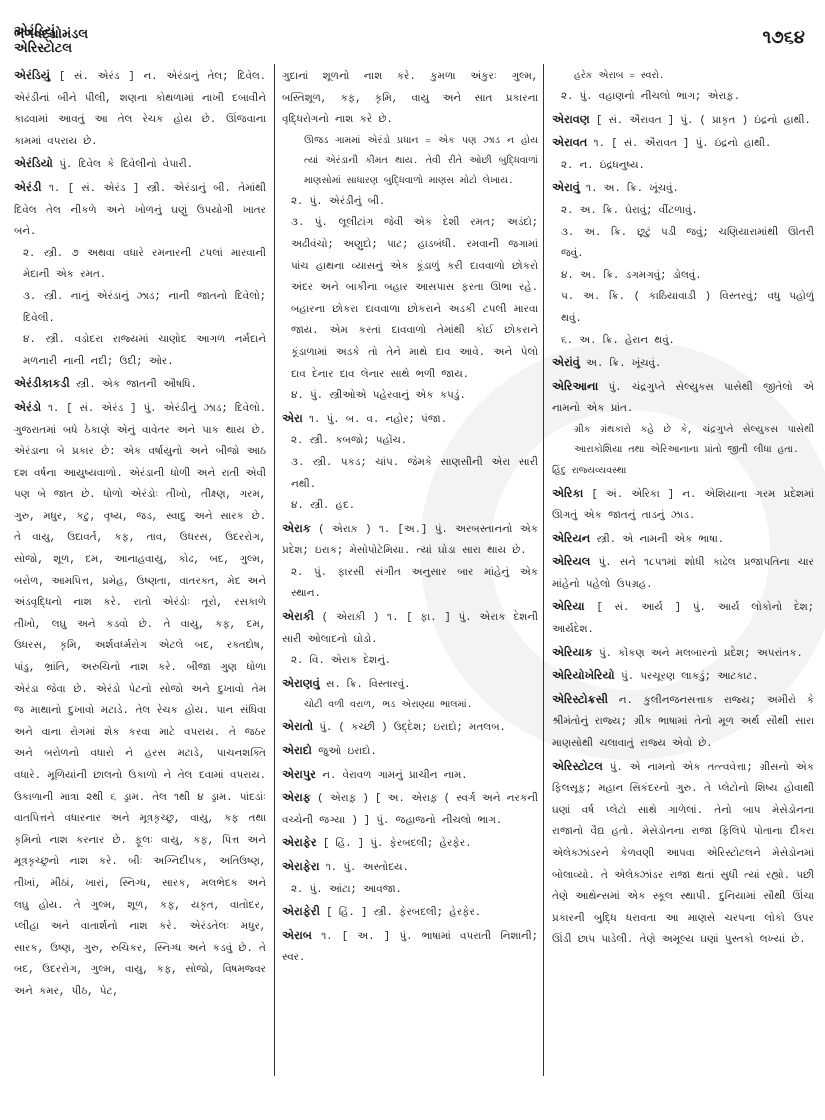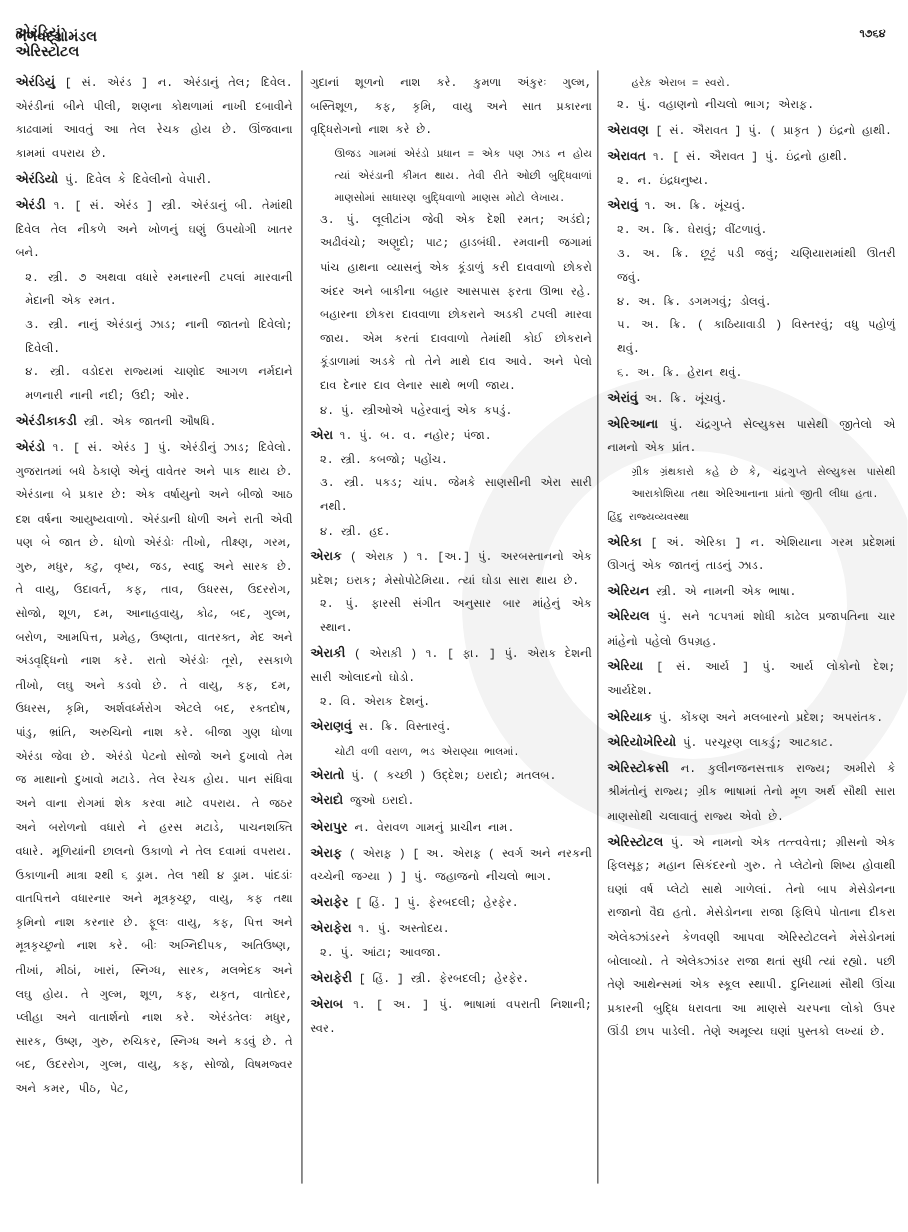--- a/index.html
+++ b/index.html
@@ -9,21 +9,21 @@
     position: relative; overflow: hidden;
   }
   .watermark {
     position: absolute; left: 420px; top: 340px; width: 420px; height: 420px;
     border-radius: 50%; border: 70px solid #f3f3f3; box-sizing: border-box;
     pointer-events: none; z-index: 0;
   }
   .header { position: absolute; top: 22px; left: 14px; right: 20px; height: 40px; z-index: 1; }
   .guide { position: absolute; left: 0; top: 0; font-weight: bold; font-size: 13px; line-height: 17px; }
   .title { position: absolute; left: 0; right: 0; top: 4px; font-weight: bold; font-size: 13px; }
-  .pageno { position: absolute; right: 0; top: 4px; font-weight: bold; font-size: 10px; }
+  .pageno { position: absolute; right: 0; top: 4px; font-weight: bold; font-size: 18px; }
   .cols { position: absolute; top: 66px; left: 14px; width: 800px; height: 1012px; z-index: 1; }
   .col {
     position: absolute; top: 0; height: 100%; font-size: 10.4px; line-height: 21.6px;
     text-align: justify; overflow: hidden; font-family: Liberation Mono, monospace;
   }
   .col1 { left: 0; width: 252px; }
   .col2 { left: 268px; width: 256px; }
   .col3 { left: 538px; width: 262px; }
   .divider { position: absolute; top: -2px; width: 1px; background: #333; height: 1012px; }
   .div1 { left: 260px; }
@@ -68,20 +68,21 @@
       </div>
       <div class="entry">
         <div class="first"><span class="hw">એરંડો</span> <span>૧. [ સં. એરંડ ] પું. એરંડીનું ઝાડ; દિવેલો. ગુજરાતમાં બધે ઠેકાણે એનું વાવેતર અને પાક થાય છે. એરંડાના બે પ્રકાર છે: એક વર્ષાયુનો અને બીજો આઠ દશ વર્ષના આયુષ્યવાળો. એરંડાની ધોળી અને રાતી એવી પણ બે જાત છે. ધોળો એરંડોઃ તીખો, તીક્ષ્ણ, ગરમ, ગુરુ, મધુર, કટુ, વૃષ્ય, જડ, સ્વાદુ અને સારક છે. તે વાયુ, ઉદાવર્ત, કફ, તાવ, ઉધરસ, ઉદરરોગ, સોજો, શૂળ, દમ, આનાહવાયુ, કોઢ, બદ, ગુલ્મ, બરોળ, આમપિત્ત, પ્રમેહ, ઉષ્ણતા, વાતરક્ત, મેદ અને અંડવૃદ્ધિનો નાશ કરે. રાતો એરંડોઃ તૂરો, રસકાળે તીખો, લઘુ અને કડવો છે. તે વાયુ, કફ, દમ, ઉધરસ, કૃમિ, અર્શવર્ધ્મરોગ એટલે બદ, રક્તદોષ, પાંડુ, ભ્રાંતિ, અરુચિનો નાશ કરે. બીજા ગુણ ધોળા એરંડા જેવા છે. એરંડો પેટનો સોજો અને દુખાવો તેમ જ માથાનો દુખાવો મટાડે. તેલ રેચક હોય. પાન સંધિવા અને વાના રોગમાં શેક કરવા માટે વપરાય. તે જઠર અને બરોળનો વધારો ને હરસ મટાડે, પાચનશક્તિ વધારે. મૂળિયાંની છાલનો ઉકાળો ને તેલ દવામાં વપરાય. ઉકાળાની માત્રા ૨થી ૬ ડ્રામ. તેલ ૧થી ૪ ડ્રામ. પાંદડાંઃ વાતપિત્તને વધારનાર અને મૂત્રકૃચ્છ્ર, વાયુ, કફ તથા કૃમિનો નાશ કરનાર છે. ફૂલઃ વાયુ, કફ, પિત્ત અને મૂત્રકૃચ્છ્રનો નાશ કરે. બીઃ અગ્નિદીપક, અતિઉષ્ણ, તીખાં, મીઠાં, ખારાં, સ્નિગ્ધ, સારક, મલભેદક અને લઘુ હોય. તે ગુલ્મ, શૂળ, કફ, યકૃત, વાતોદર, પ્લીહા અને વાતાર્શનો નાશ કરે. એરંડતેલઃ મધુર, સારક, ઉષ્ણ, ગુરુ, રુચિકર, સ્નિગ્ધ અને કડવું છે. તે બદ, ઉદરરોગ, ગુલ્મ, વાયુ, કફ, સોજો, વિષમજ્વર અને કમર, પીઠ, પેટ,</span></div>
       </div>
     </div>
   <div class="divider div1"></div>
   <div class="col col2">
       <div class="entry">
         <div class="first"><span>ગુદાનાં શૂળનો નાશ કરે. કુમળા અંકુરઃ ગુલ્મ, બસ્તિશૂળ, કફ, કૃમિ, વાયુ અને સાત પ્રકારના વૃદ્ધિરોગનો નાશ કરે છે.</span></div>
         <span class="quote">ઊજડ ગામમાં એરંડો પ્રધાન = એક પણ ઝાડ ન હોય ત્યાં એરંડાની કીમત થાય. તેવી રીતે ઓછી બુદ્ધિવાળાં માણસોમાં સાધારણ બુદ્ધિવાળો માણસ મોટો લેખાય.</span>
+        <span class="sense">૨. પું. એરંડીનું બી.</span>
         <span class="sense">૩. પું. લૂલીટાંગ જેવી એક દેશી રમત; અડંદો; અઢીવંચો; અણુદો; પાટ; હાડબંધી. રમવાની જગામાં પાંચ હાથના વ્યાસનું એક કૂંડાળું કરી દાવવાળો છોકરો અંદર અને બાકીના બહાર આસપાસ ફરતા ઊભા રહે. બહારના છોકરા દાવવાળા છોકરાને અડકી ટપલી મારવા જાય. એમ કરતાં દાવવાળો તેમાંથી કોઈ છોકરાને કૂંડાળામાં અડકે તો તેને માથે દાવ આવે. અને પેલો દાવ દેનાર દાવ લેનાર સાથે ભળી જાય.</span>
         <span class="sense">૪. પું. સ્ત્રીઓએ પહેરવાનું એક કપડું.</span>
       </div>
       <div class="entry">
         <div class="first"><span class="hw">એરા</span> <span>૧. પું. બ. વ. નહોર; પંજા.</span></div>
         <span class="sense">૨. સ્ત્રી. કબજો; પહોંચ.</span>
         <span class="sense">૩. સ્ત્રી. પકડ; ચાંપ. જેમકે સાણસીની એરા સારી નથી.</span>
         <span class="sense">૪. સ્ત્રી. હદ.</span>
       </div>
       <div class="entry">

